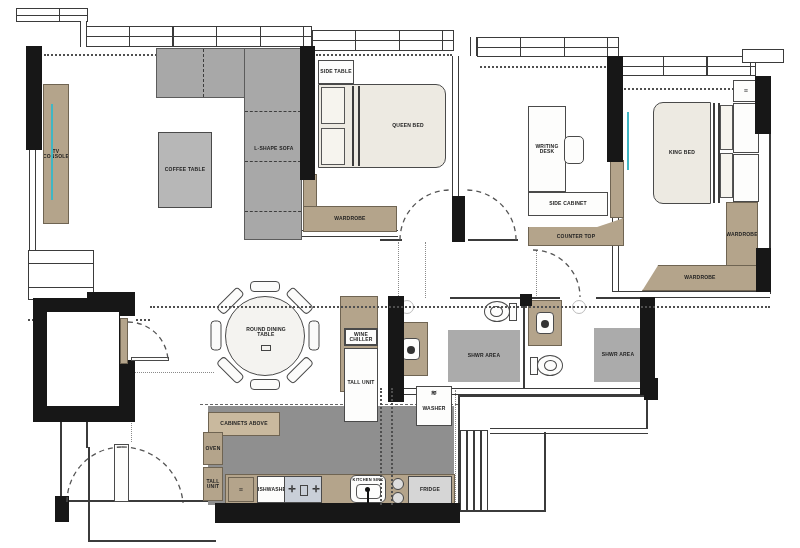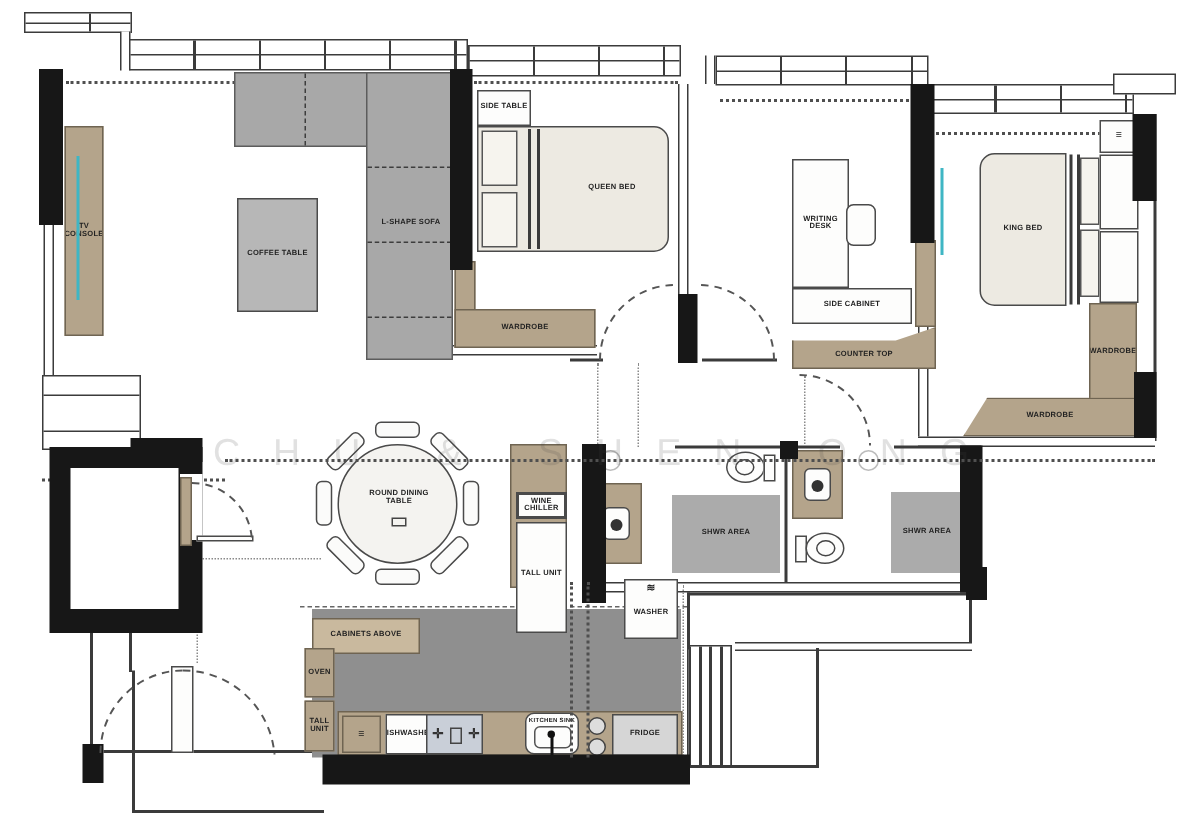--- a/index.html
+++ b/index.html
@@ -278,15 +278,14 @@
     <g fill="none" stroke="#555" stroke-width="1.3" stroke-dasharray="5 4">
       <path d="M 400 240 A 50 50 0 0 1 450 190"></path>
       <path d="M 516 240 A 50 50 0 0 0 466 190"></path>
       <path d="M 533 250 A 47 47 0 0 1 580 297"></path>
       <path d="M 128 322 A 40 40 0 0 1 168 362"></path>
       <path d="M 67 502 A 55 55 0 0 1 122 447"></path>
       <path d="M 122 447 A 61 61 0 0 1 183 503"></path>
     </g>
   </svg>
 
-  <div class="a wm" style="left:142px;top:288px">CHU &amp; SHEN ONG</div>
 
 </div>
 
 </body></html>

